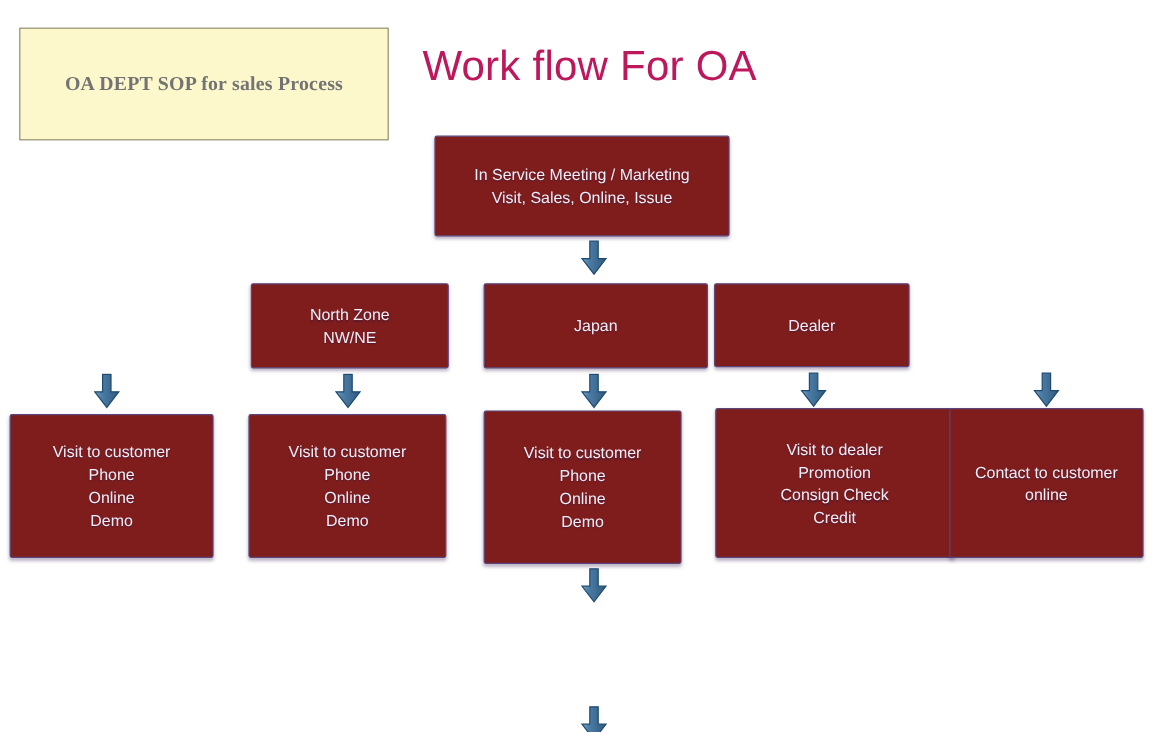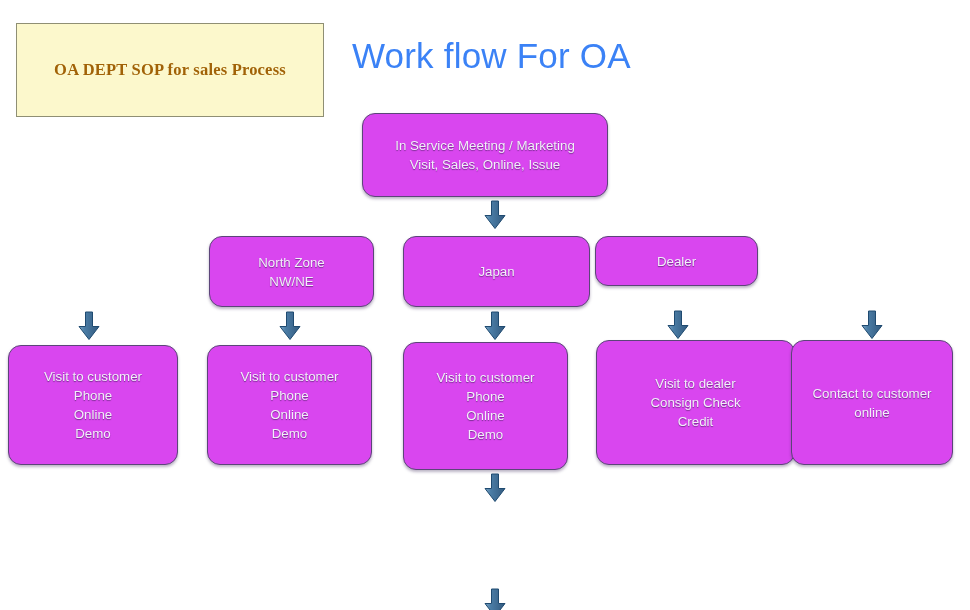--- a/index.html
+++ b/index.html
@@ -35,41 +35,41 @@
   .legend-text {
     position: absolute;
     left: 0; right: 0;
     top: 50%;
     transform: translateY(-50%);
     text-align: center;
     font-family: "Liberation Serif", serif;
     font-weight: bold;
     font-size: 16.5px;
     letter-spacing: 0.2px;
-    color: #a16207;
+    color: #737373;
     white-space: nowrap;
   }
   .page-title {
     position: absolute;
     left: 352px;
     top: 36px;
     font-size: 35px;
     font-weight: 400;
     letter-spacing: 0.2px;
-    color: #3b82f6;
+    color: #be185d;
     white-space: nowrap;
   }
 
   
   .node {
     position: absolute;
     box-sizing: border-box;
-    background: #d946ef;
+    background: #7f1d1d;
     border: 1.4px solid #5c4579;
-    border-radius: 13px;
+    border-radius: 2px;
     box-shadow: 0 2px 3px rgba(60,40,90,0.35);
     display: flex;
     align-items: center;
     justify-content: flex-start;
   }
   .node .lines {
     width: 100%;
     text-align: center;
     color: #f2eef9;
     font-size: 13.3px;
@@ -139,21 +139,21 @@
     <div class="lines">
       <div>Japan</div>
     </div>
   </div>
   <div class="arrow" style="left:484px; top:311px;">
     <svg viewBox="0 0 22 30">
       <path d="M7.5 1 H14.5 V15.5 H21 L11 28.5 L1 15.5 H7.5 Z" fill="url(#ag1)" stroke="#1f4a70" stroke-width="1"></path>
     </svg>
   </div>
 
-  <div class="node" style="left:595px; top:236px; width:163px; height:50px;">
+  <div class="node" style="left:595px; top:236px; width:163px; height:70px;">
     <div class="lines">
       <div>Dealer</div>
     </div>
   </div>
   <div class="arrow" style="left:667px; top:310px;">
     <svg viewBox="0 0 22 30">
       <path d="M7.5 1 H14.5 V15.5 H21 L11 28.5 L1 15.5 H7.5 Z" fill="url(#ag1)" stroke="#1f4a70" stroke-width="1"></path>
     </svg>
   </div>
 
@@ -191,20 +191,21 @@
   </div>
   <div class="arrow" style="left:484px; top:473px;">
     <svg viewBox="0 0 22 30">
       <path d="M7.5 1 H14.5 V15.5 H21 L11 28.5 L1 15.5 H7.5 Z" fill="url(#ag1)" stroke="#1f4a70" stroke-width="1"></path>
     </svg>
   </div>
 
   <div class="node" style="left:596px; top:340px; width:199px; height:125px;">
     <div class="lines">
       <div>Visit to dealer</div>
+      <div>Promotion</div>
       <div>Consign Check</div>
       <div>Credit</div>
     </div>
   </div>
 
   <div class="node" style="left:791px; top:340px; width:162px; height:125px;">
     <div class="lines">
       <div>Contact to customer</div>
       <div>online</div>
     </div>

